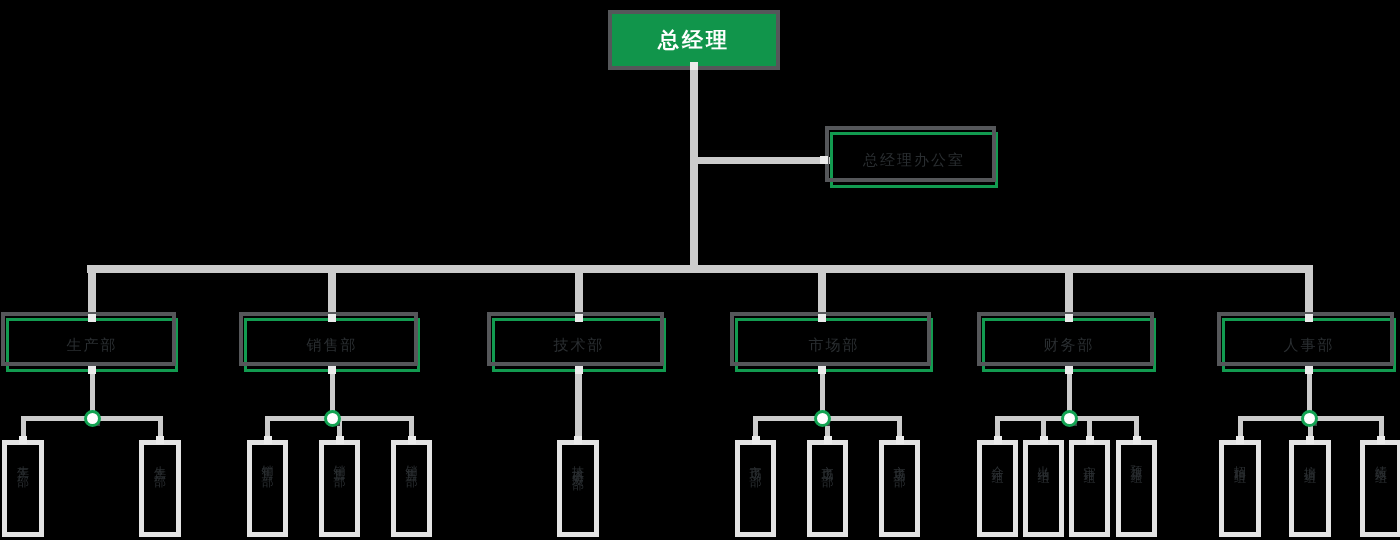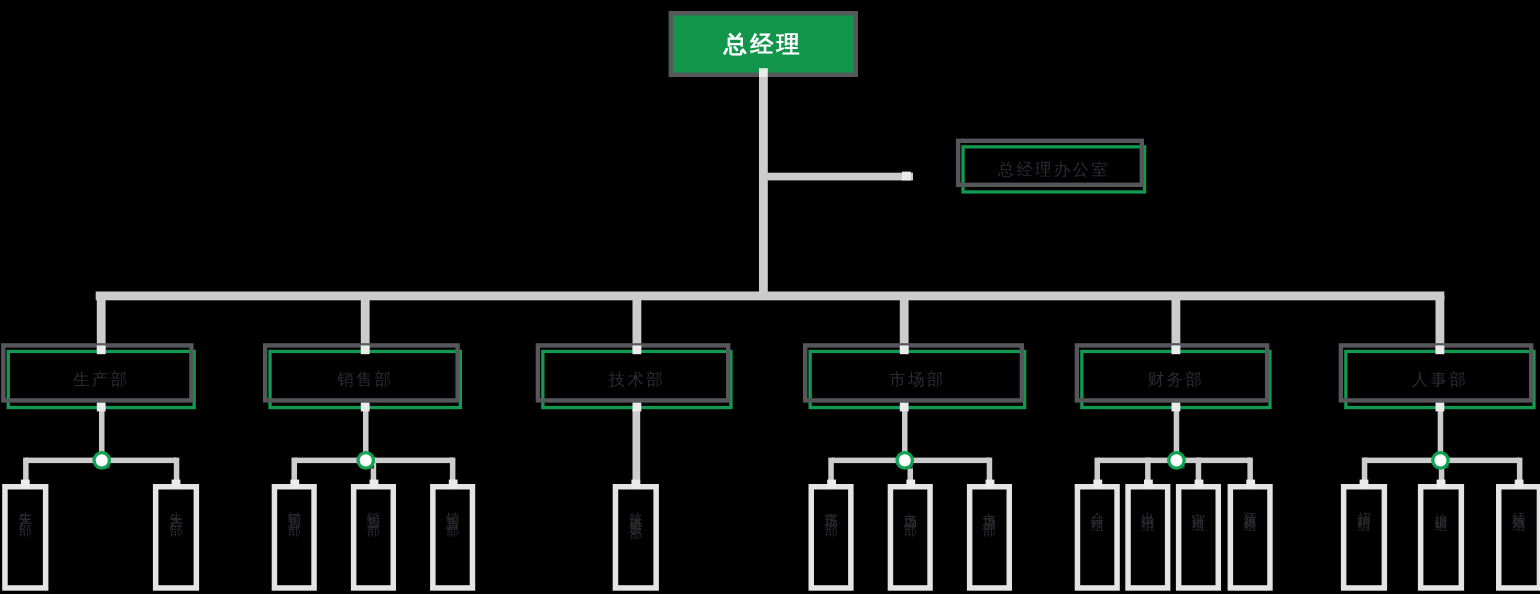--- a/index.html
+++ b/index.html
@@ -24,21 +24,21 @@
     position:absolute; height:54px; box-sizing:border-box;
     border:3px solid #129b50; background:transparent;
     display:flex; align-items:center; justify-content:center; z-index:2;
   }
   .outline-node::before{
     content:""; position:absolute; z-index:-1;
     top:-9px; left:-8px; right:-1px; bottom:3px;
     border:4px solid #55575a;
   }
   .outline-node .lbl{color:#2a2e31; font-size:15px; letter-spacing:2px; white-space:nowrap;}
-  .assistant-node{left:830px; top:132px; width:168px; height:44px;margin-left:44px;}
+  .assistant-node{left:830px; top:132px; width:168px; height:56px;}
 
   
   .child-node{
     position:absolute; top:440px; height:97px; box-sizing:border-box;
     border:5px solid #e4e4e4; background:transparent;
     display:flex; justify-content:center; z-index:2;
   }
   .child-node .vlbl{
     writing-mode:vertical-rl; text-orientation:upright;
     color:#2a2e31; font-size:12px; letter-spacing:3px; margin-top:11px;

